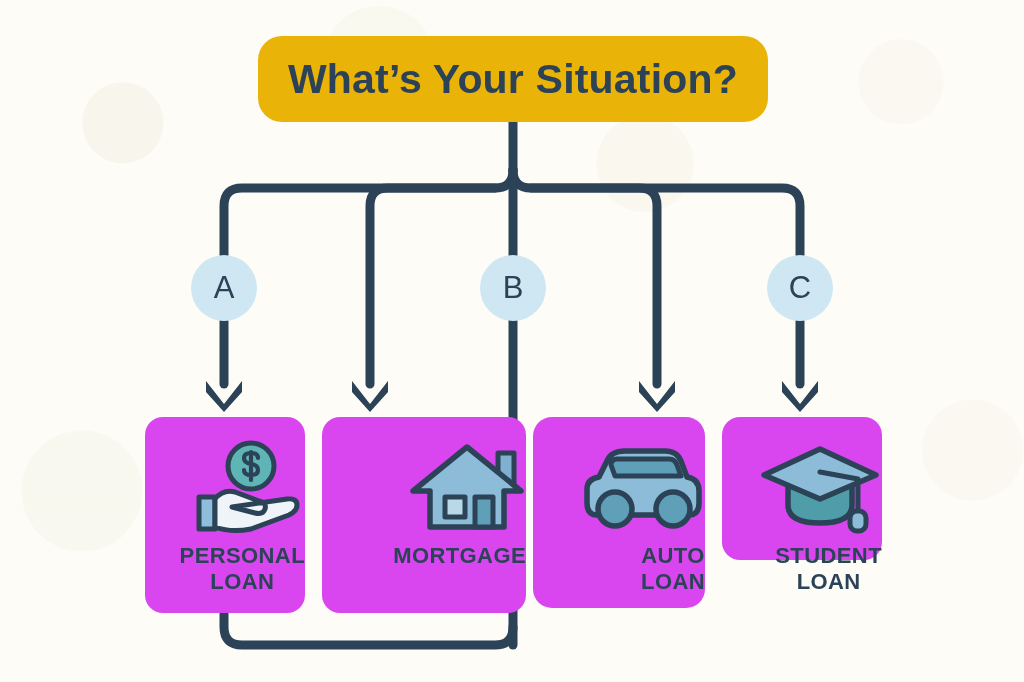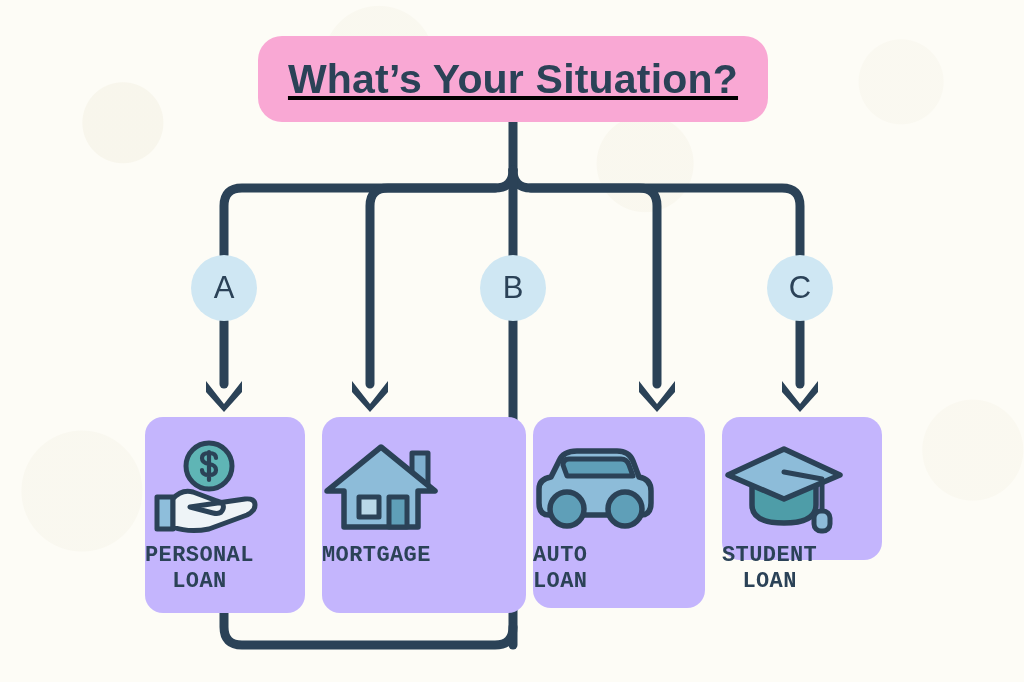--- a/index.html
+++ b/index.html
@@ -41,26 +41,25 @@
     width: 1024px;
     height: 682px;
   }
 
   .title-pill {
     position: absolute;
     left: 258px;
     top: 36px;
     width: 510px;
     height: 86px;
-    background: #f9a8d4;
+    background: #eab308;
     border-radius: 24px;
     display: flex;
     align-items: center;
     justify-content: center;
-    text-decoration: underline;
   }
   .title-text {
     font-size: 41px;
     font-weight: bold;
     color: #2b4257;
     letter-spacing: 0.2px;
     white-space: nowrap;
   }
 
   .badge {
@@ -72,27 +71,26 @@
     display: flex;
     align-items: center;
     justify-content: center;
     font-size: 31px;
     color: #2b4257;
     z-index: 3;
   }
 
   .card {
     position: absolute;
-    background: #c4b5fd;
+    background: #d946ef;
     border-radius: 18px;
     display: flex;
     flex-direction: column;
-    align-items: flex-start;
+    align-items: flex-end;
     z-index: 2;
-    font-family: Liberation Mono, monospace;
   }
   .card-icon {
     margin-top: 22px;
     height: 96px;
     display: flex;
     align-items: center;
     justify-content: center;
   }
   .card-label {
     margin-top: 8px;
@@ -172,21 +170,21 @@
       <svg width="118" height="96" viewBox="0 0 118 96">
         <path d="M90,14 L106,14 L106,46 L90,46 Z" fill="#7fb0cf" stroke="#2b4257" stroke-width="5" stroke-linejoin="round"></path>
         <path d="M5,52 L59,8 L113,52 L96,52 L96,88 L22,88 L22,52 Z" fill="#8dbcd9" stroke="#2b4257" stroke-width="5.5" stroke-linejoin="round"></path>
         <rect x="37" y="58" width="20" height="20" fill="#b9d8e8" stroke="#2b4257" stroke-width="5" stroke-linejoin="round"></rect>
         <path d="M67,58 L85,58 L85,88 L67,88 Z" fill="#5f9fb8" stroke="#2b4257" stroke-width="5" stroke-linejoin="round"></path>
       </svg>
     </div>
     <div class="card-label">MORTGAGE</div>
   </div>
 
-  <div class="card" style="left:533px; top:417px; width:172px; height:191px;">
+  <div class="card" style="left:533px; top:417px; width:172px; height:191px;border-radius:19px;">
     <div class="card-icon">
       <svg width="124" height="96" viewBox="0 0 124 96">
         <path d="M16,76 Q6,76 6,64 L6,50 Q6,40 18,38 L26,22 Q30,12 44,12 L84,12 Q96,12 100,22 L106,38
                  Q118,40 118,52 L118,64 Q118,76 108,76 Z" fill="#8dbcd9" stroke="#2b4257" stroke-width="5.5" stroke-linejoin="round"></path>
         <path d="M36,20 L88,20 Q94,20 96,26 L100,37 L34,37 L30,26 Q30,20 36,20 Z" fill="#5f9fb8" stroke="#2b4257" stroke-width="5" stroke-linejoin="round"></path>
         <circle cx="34" cy="70" r="17" fill="#5f9fb8" stroke="#2b4257" stroke-width="5.5"></circle>
         <circle cx="92" cy="70" r="17" fill="#5f9fb8" stroke="#2b4257" stroke-width="5.5"></circle>
       </svg>
     </div>
     <div class="card-label">AUTO

